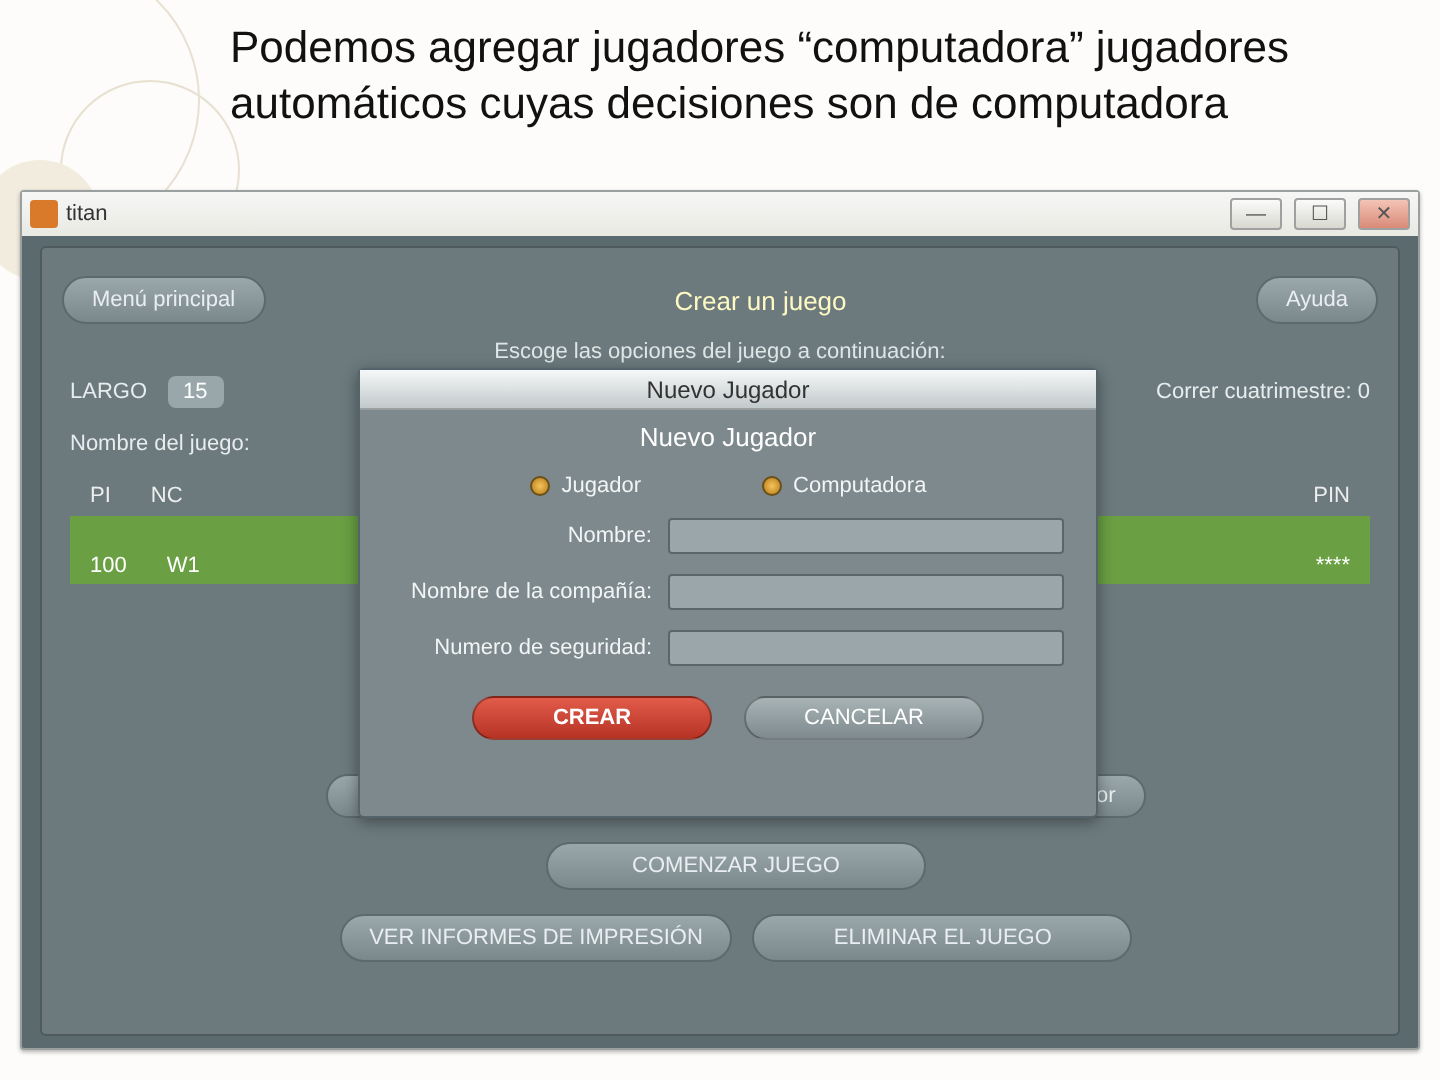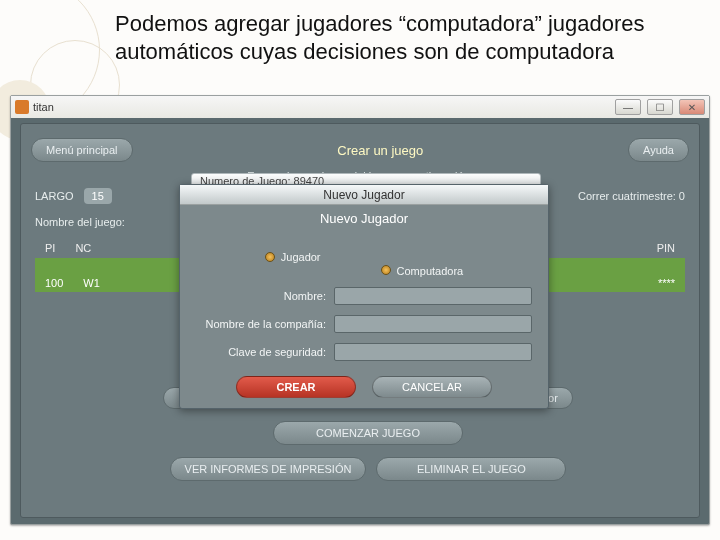--- a/index.html
+++ b/index.html
@@ -170,21 +170,20 @@
   </div>
 
   <div class="app">
     <div class="app-header">
       <div class="pill">Menú principal</div>
       <div class="app-title">Crear un juego</div>
       <div class="pill">Ayuda</div>
     </div>
     <div class="subheader">Escoge las opciones del juego a continuación:</div>
 
-    <div class="gamebar">Numero de Juego: 89470</div>
 
     <div class="row">
       <span class="lbl">LARGO</span>
       <span class="chip">15</span>
       <span style="flex:.3"></span>
       <span class="lbl">A corto plazo</span>
       <span class="radio"></span>
       <span class="lbl">Auto</span>
       <span style="width:20px"></span>
       <span class="radio"></span>
@@ -226,35 +225,35 @@
     </div>
 
     <div class="modal">
       <div class="modal-title">Nuevo Jugador</div>
       <div class="modal-sub">Nuevo Jugador</div>
       <div class="modal-row center">
         <span style="display:flex;align-items:center;gap:6px;">
           <span class="radio"></span>
           <span>Jugador</span>
         </span>
-        <span style="display:flex;align-items:flex-start;gap:6px;margin-top:28px;">
+        <span style="display:flex;align-items:center;gap:6px;">
           <span class="radio"></span>
           <span>Computadora</span>
         </span>
       </div>
       <div class="modal-row">
         <span class="label">Nombre:</span>
         <input style="">
       </div>
       <div class="modal-row">
         <span class="label">Nombre de la compañía:</span>
         <input style="">
       </div>
       <div class="modal-row">
-        <span class="label">Clave de seguridad:</span>
+        <span class="label">Numero de seguridad:</span>
         <input style="">
       </div>
       <div class="modal-buttons">
         <div class="mbtn create">CREAR</div>
         <div class="mbtn cancel">CANCELAR</div>
       </div>
     </div>
 
   </div>
 </div>

